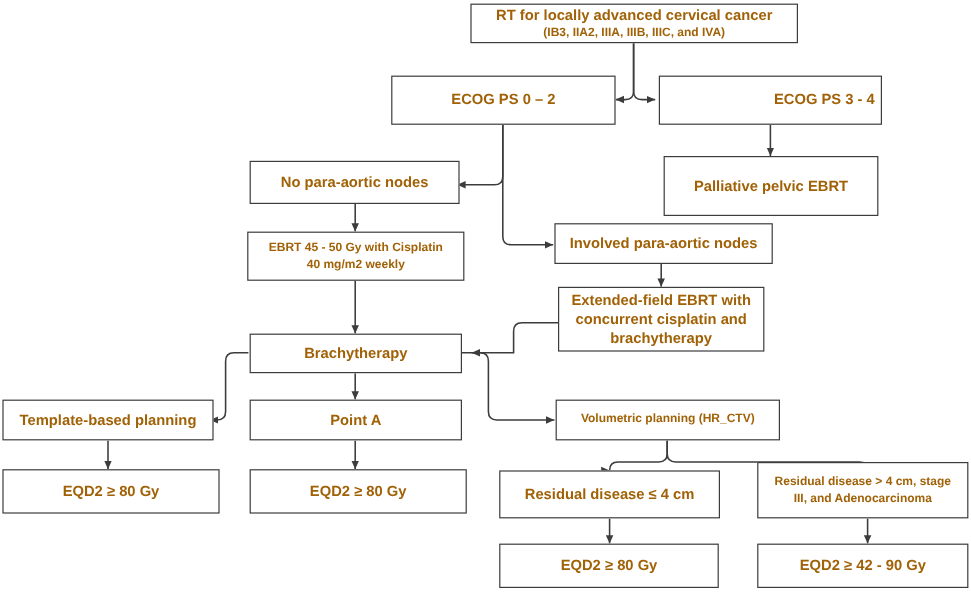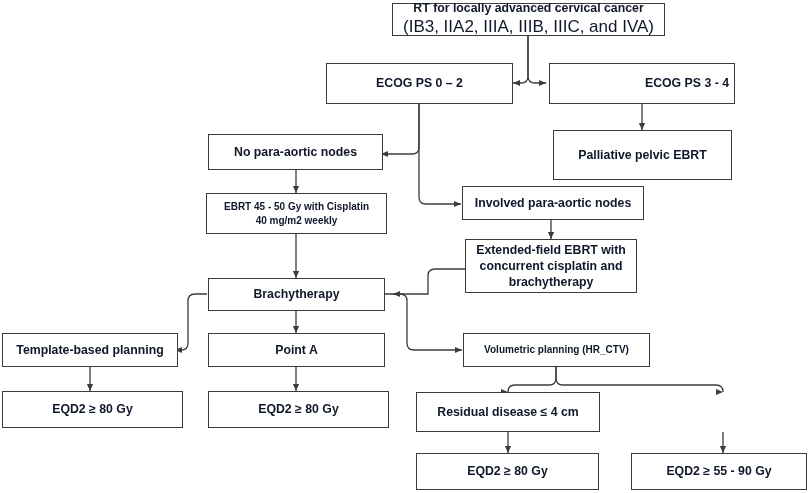--- a/index.html
+++ b/index.html
@@ -29,26 +29,26 @@
     border: 1.3px solid #3c3c3c;
     background: #ffffff;
     display: flex;
     flex-direction: column;
     align-items: center;
     justify-content: center;
     text-align: center;
     font-weight: bold;
     font-size: 12.3px;
     line-height: 1.32;
-    color: #0f172a;
+    color: #a16207;
     padding: 12px 5px;
   }
   .node .sub {
-    font-weight: normal;
-    font-size: 17px;
+    font-weight: bold;
+    font-size: 10px;
   }
   .node .ln {
     display: block;
     white-space: nowrap;
   }
   .node.tight {
     font-size: 10px;
   }
 </style>
 </head>
@@ -149,21 +149,25 @@
 
   <div class="node" style="left:2px; top:391px; width:181px; height:37px;">
     <span class="ln">EQD2 ≥ 80 Gy</span>
   </div>
   <div class="node" style="left:208px; top:391px; width:181px; height:37px;">
     <span class="ln">EQD2 ≥ 80 Gy</span>
   </div>
   <div class="node" style="left:416px; top:392px; width:184px; height:40px;">
     <span class="ln">Residual disease ≤ 4 cm</span>
   </div>
+  <div class="node tight" style="left:631px; top:385px; width:176px; height:47px;">
+    <span class="ln">Residual disease &gt; 4 cm, stage</span>
+    <span class="ln">III, and Adenocarcinoma</span>
+  </div>
 
   <div class="node" style="left:416px; top:453px; width:183px; height:37px;">
     <span class="ln">EQD2 ≥ 80 Gy</span>
   </div>
   <div class="node" style="left:631px; top:453px; width:176px; height:37px;">
-    <span class="ln">EQD2 ≥ 55 - 90 Gy</span>
+    <span class="ln">EQD2 ≥ 42 - 90 Gy</span>
   </div>
 
 </div>
 
 </body></html>

